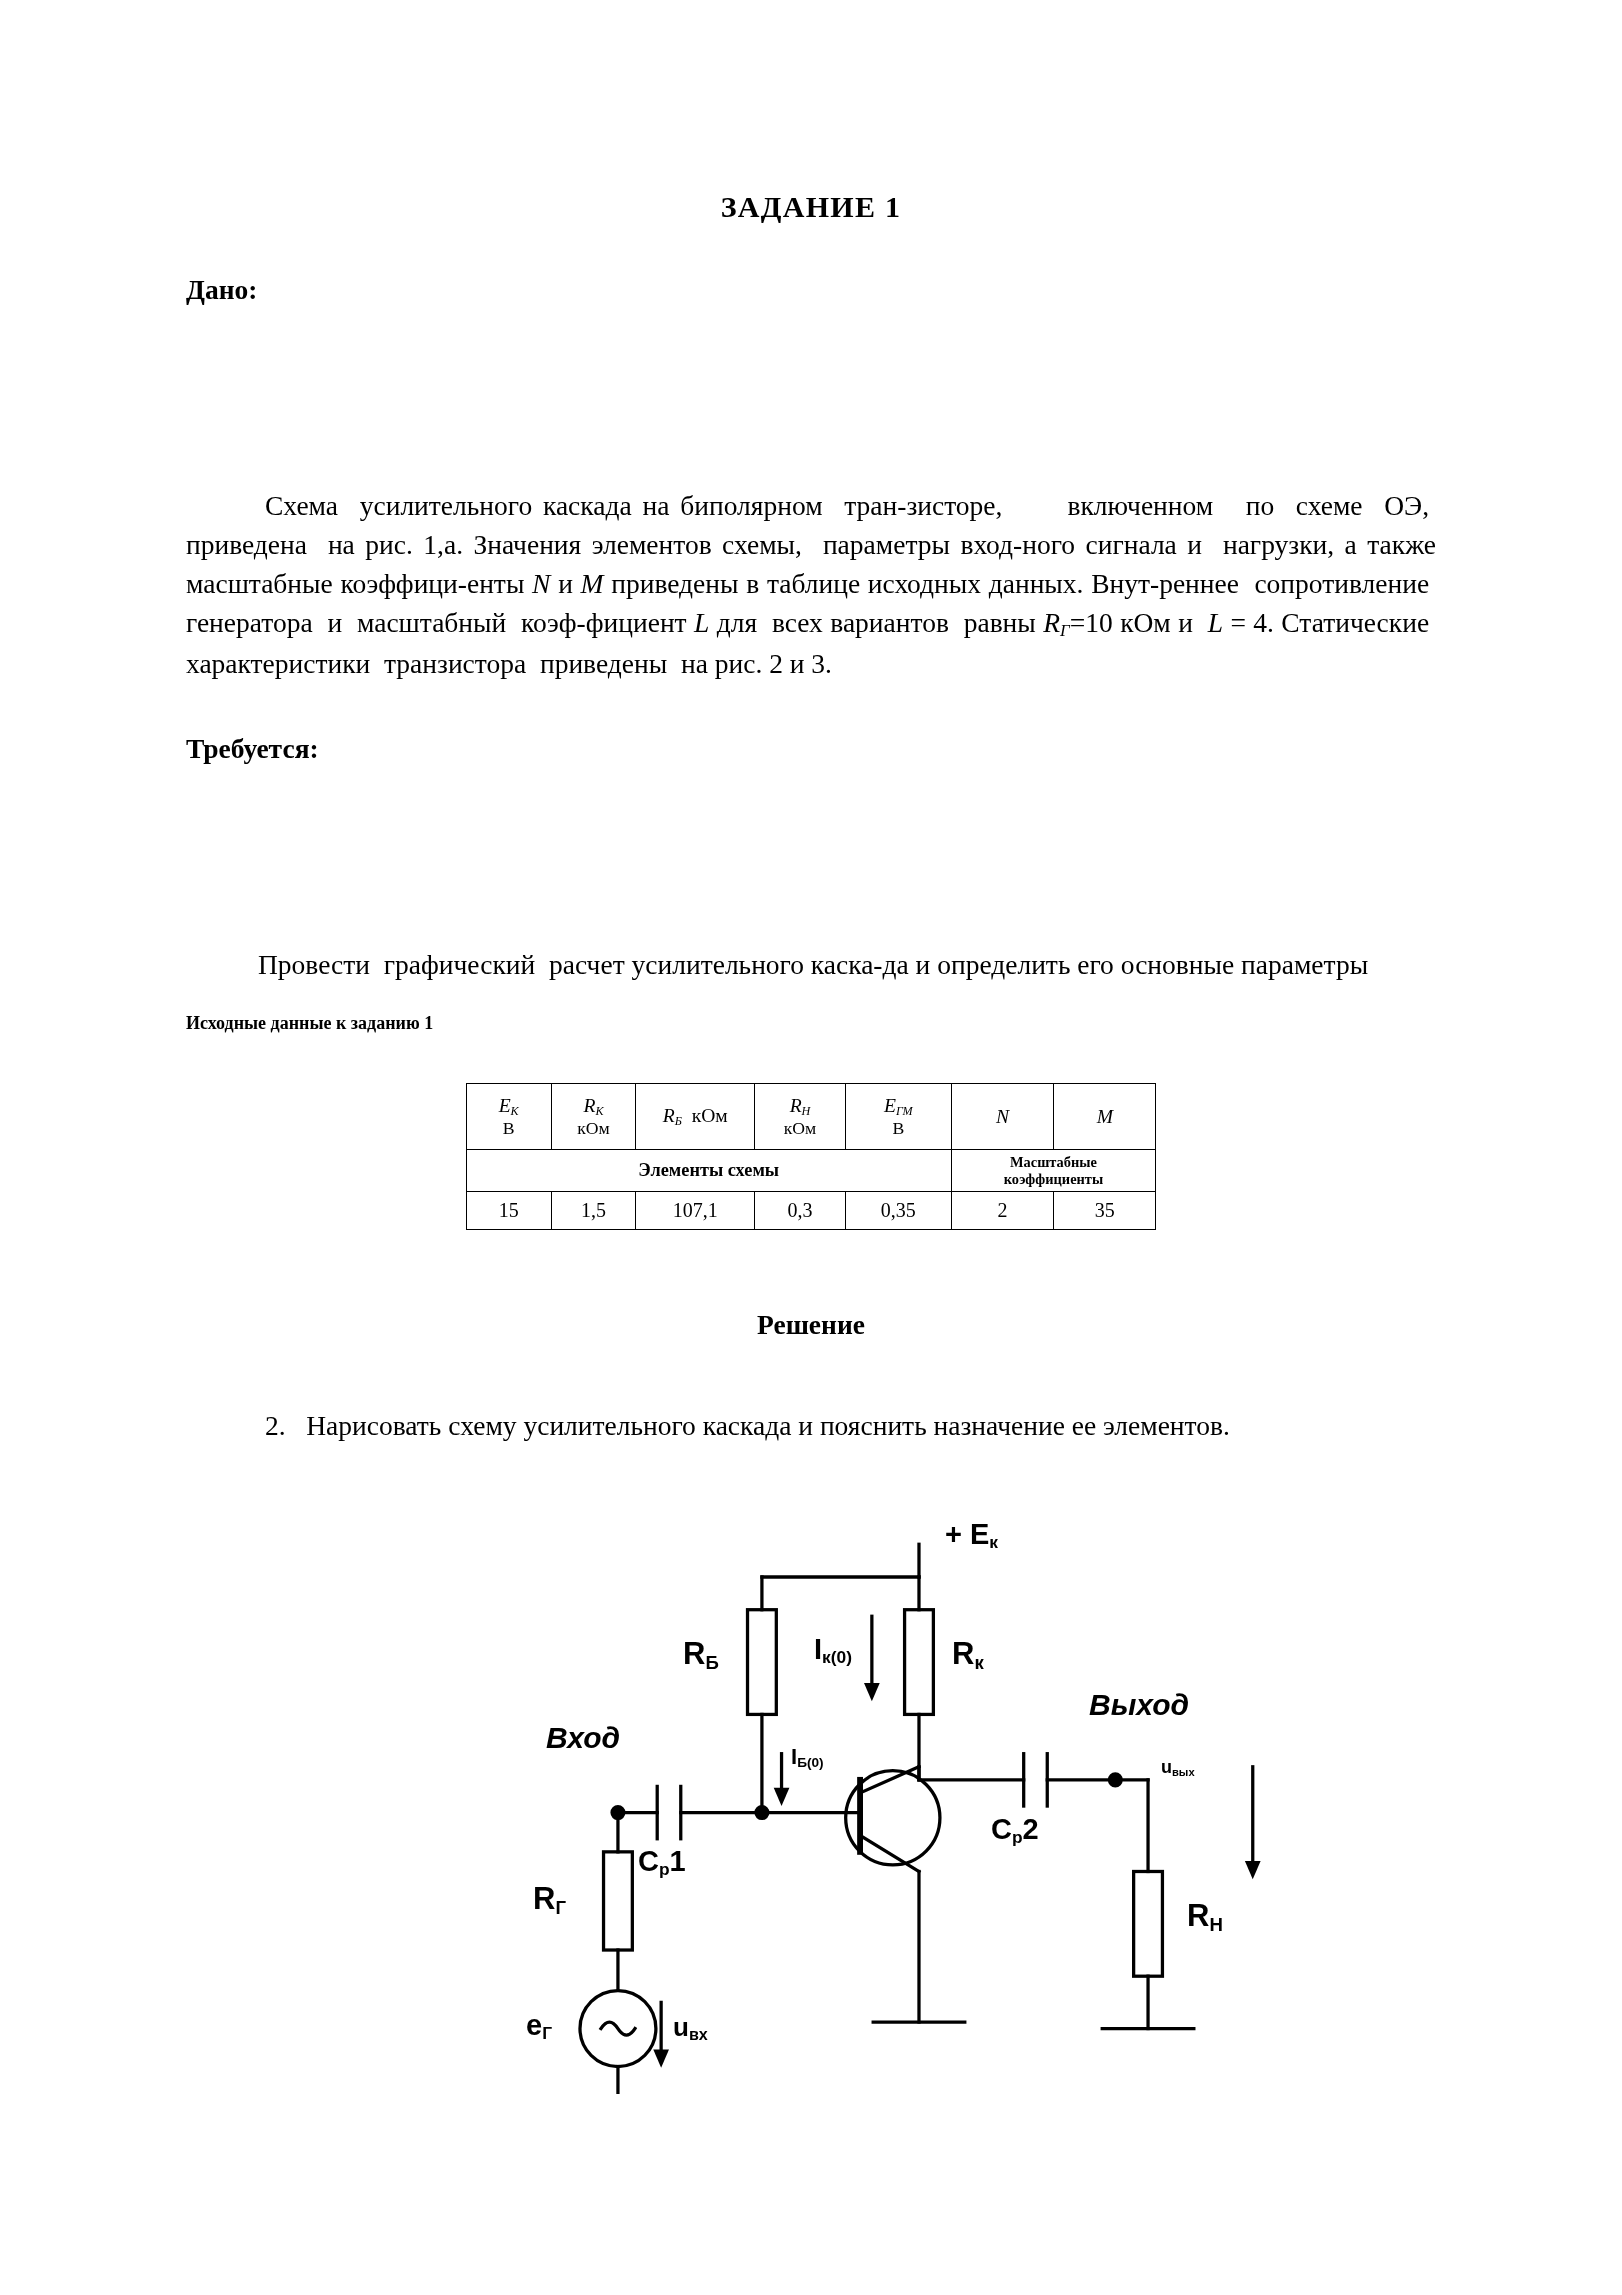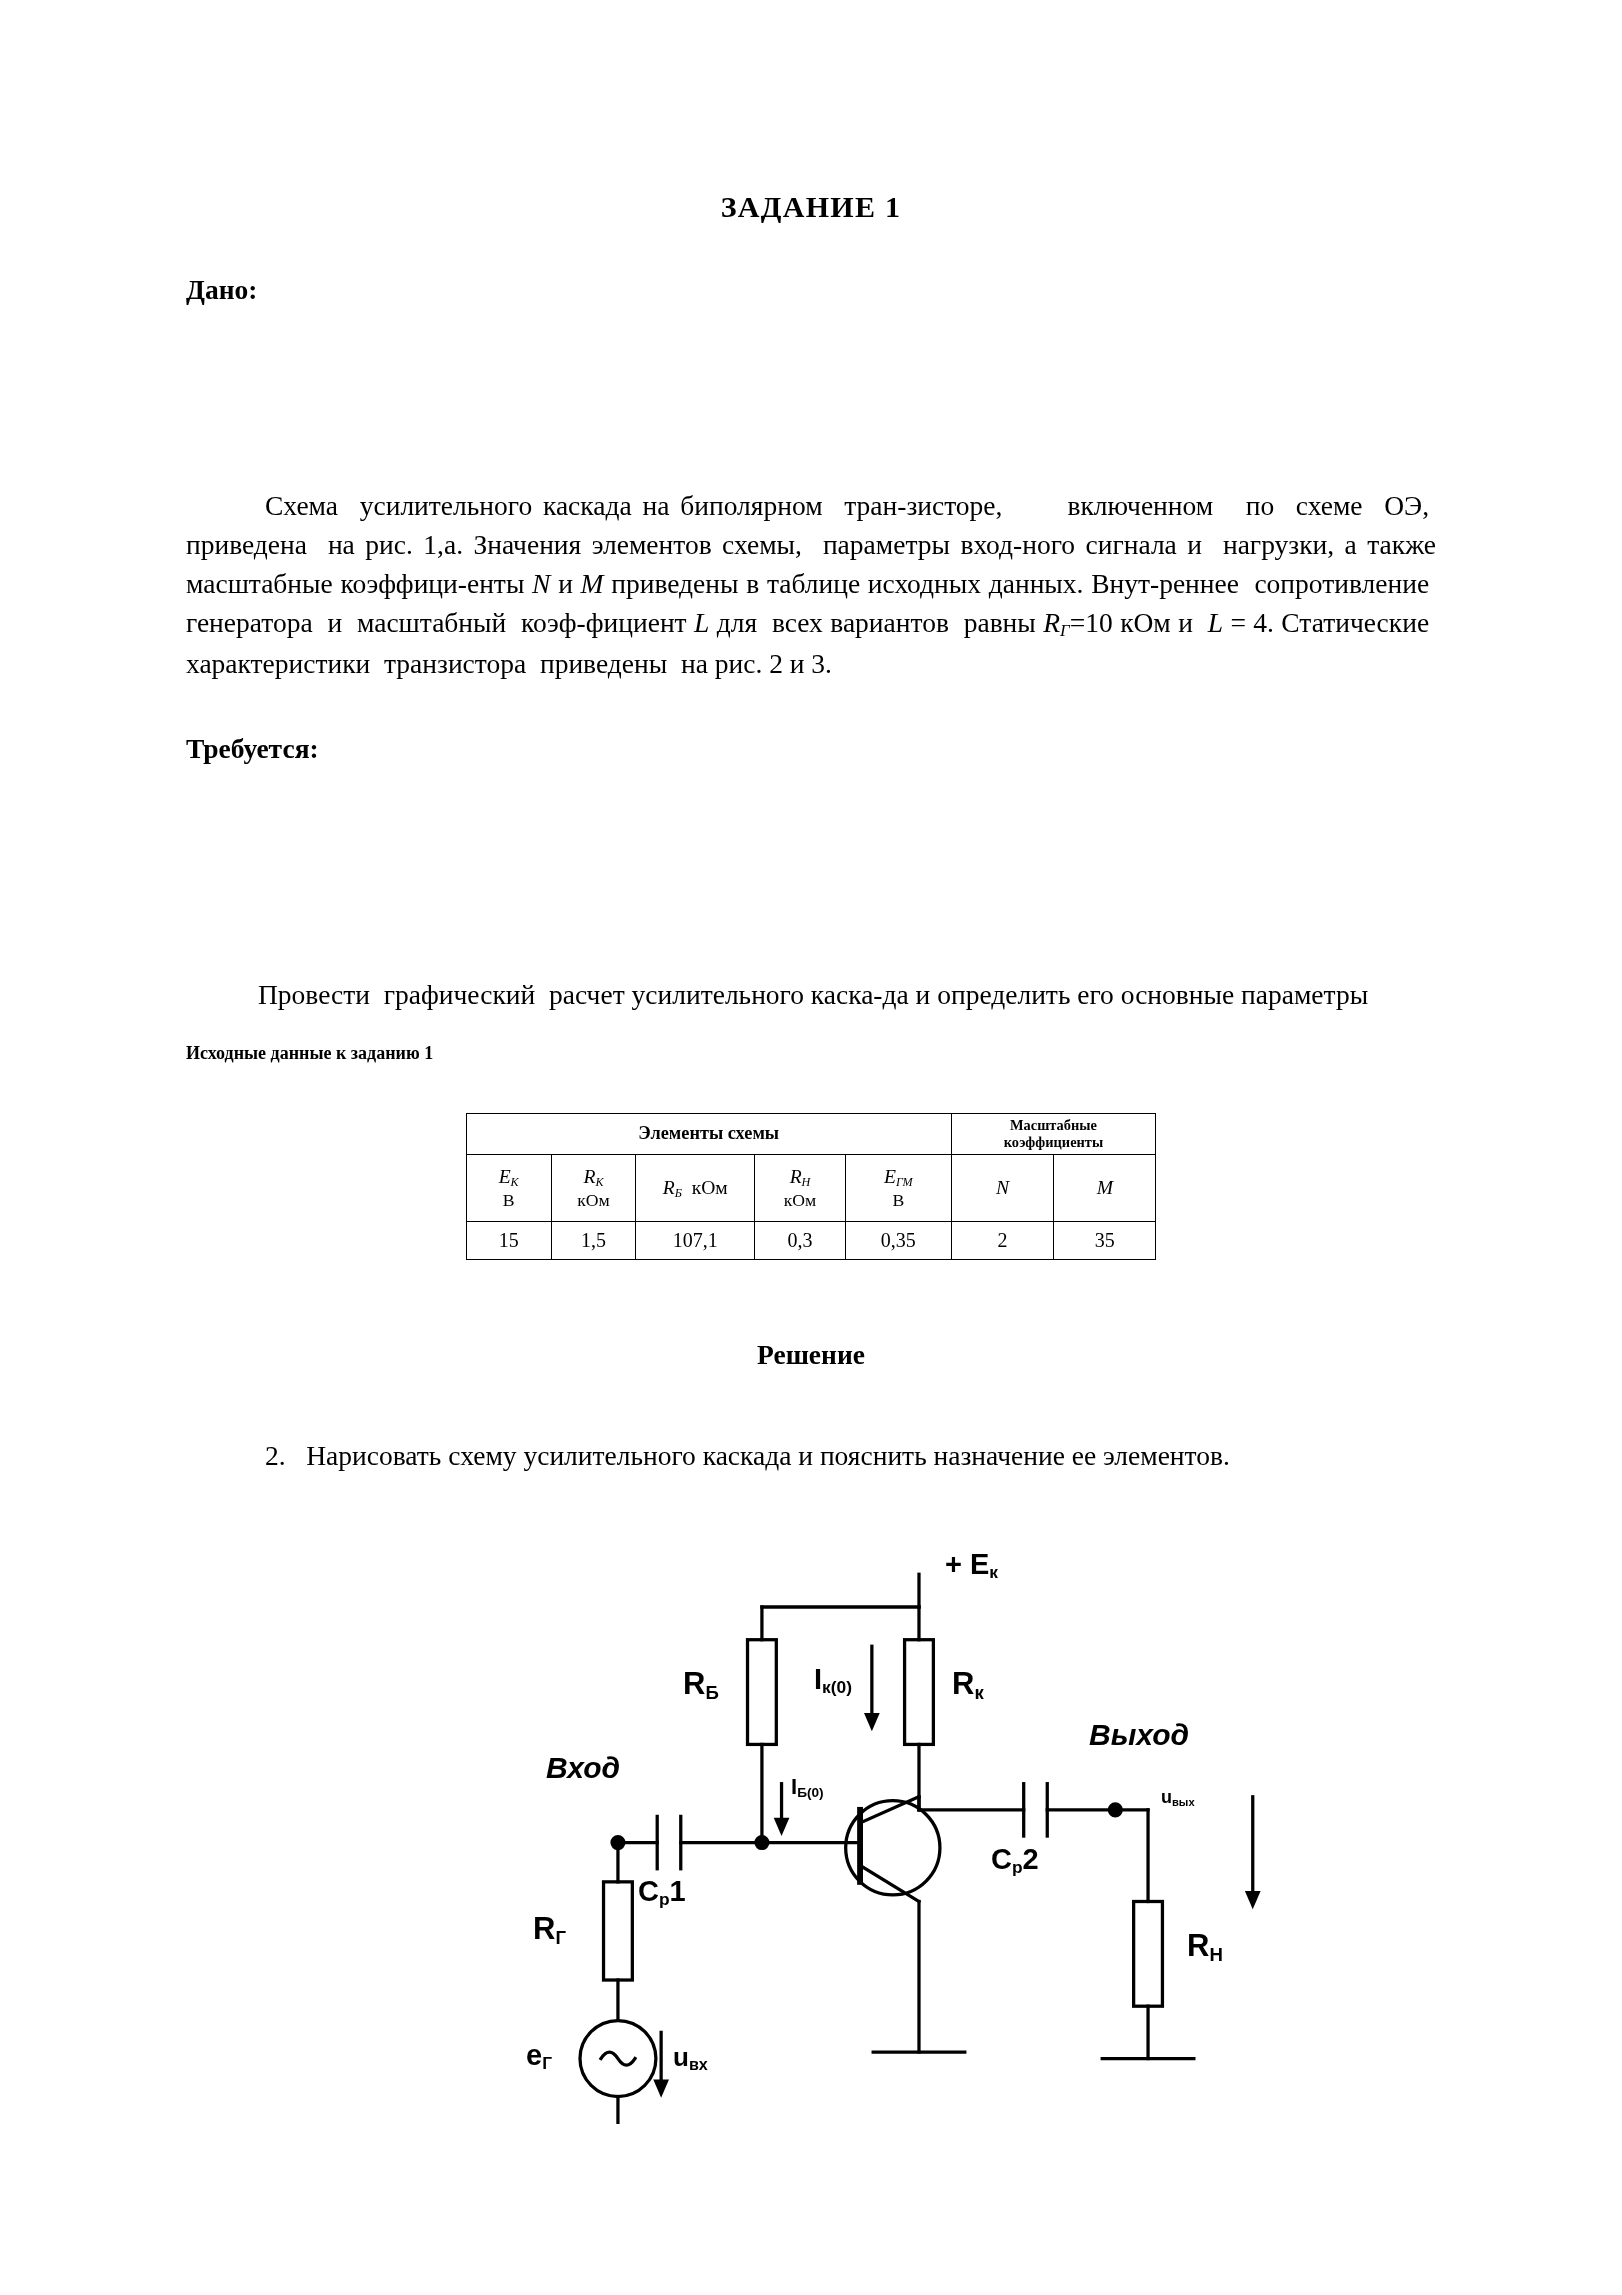--- a/index.html
+++ b/index.html
@@ -60,21 +60,20 @@
     line-height: 1.42;
     text-align: justify;
     flex: 1 1 auto;
     hyphens: manual;
   }
   .para-given {
     text-indent: 79px;
   }
   .para-req {
     text-indent: 72px;
-    margin-top: 30px;
   }
   i.var { font-style: italic; }
   sub { font-size: 0.62em; vertical-align: -0.25em; }
   .src-head {
     font-size: 18px;
     font-weight: bold;
     margin-top: 29px;
   }
   
   .table-wrap {
@@ -174,31 +173,31 @@
         Провести&nbsp; графический&nbsp; расчет усилительного каска-да и определить его основные параметры
       </div>
     </div>
 
     <div class="src-head">Исходные данные к заданию 1</div>
 
     <div class="table-wrap">
       <table class="data">
         <tbody>
             <tr>
-          <td class="th-elements" colspan="5">Элементы схемы</td>
-          <td class="th-scale" colspan="2">Масштабные<br>коэффициенты</td>
-        </tr>
-        <tr>
           <td class="hdr-cell w-ek">E<sub>К</sub><span class="unit">В</span></td>
           <td class="hdr-cell w-rk">R<sub>К</sub><span class="unit">кОм</span></td>
           <td class="hdr-cell w-rb"><span class="hdr-inline">R<sub>Б</sub></span>&nbsp;&nbsp;<span class="u" style="font-style:normal">кОм</span></td>
           <td class="hdr-cell w-rh">R<sub>Н</sub><span class="unit">кОм</span></td>
           <td class="hdr-cell w-eg">E<sub>ГМ</sub><span class="unit">В</span></td>
           <td class="hdr-cell w-n">N</td>
           <td class="hdr-cell w-m">M</td>
+        </tr>
+        <tr>
+          <td class="th-elements" colspan="5">Элементы схемы</td>
+          <td class="th-scale" colspan="2">Масштабные<br>коэффициенты</td>
         </tr>
         <tr>
           <td class="val-cell">15</td>
           <td class="val-cell">1,5</td>
           <td class="val-cell">107,1</td>
           <td class="val-cell">0,3</td>
           <td class="val-cell">0,35</td>
           <td class="val-cell">2</td>
           <td class="val-cell">35</td>
         </tr>

